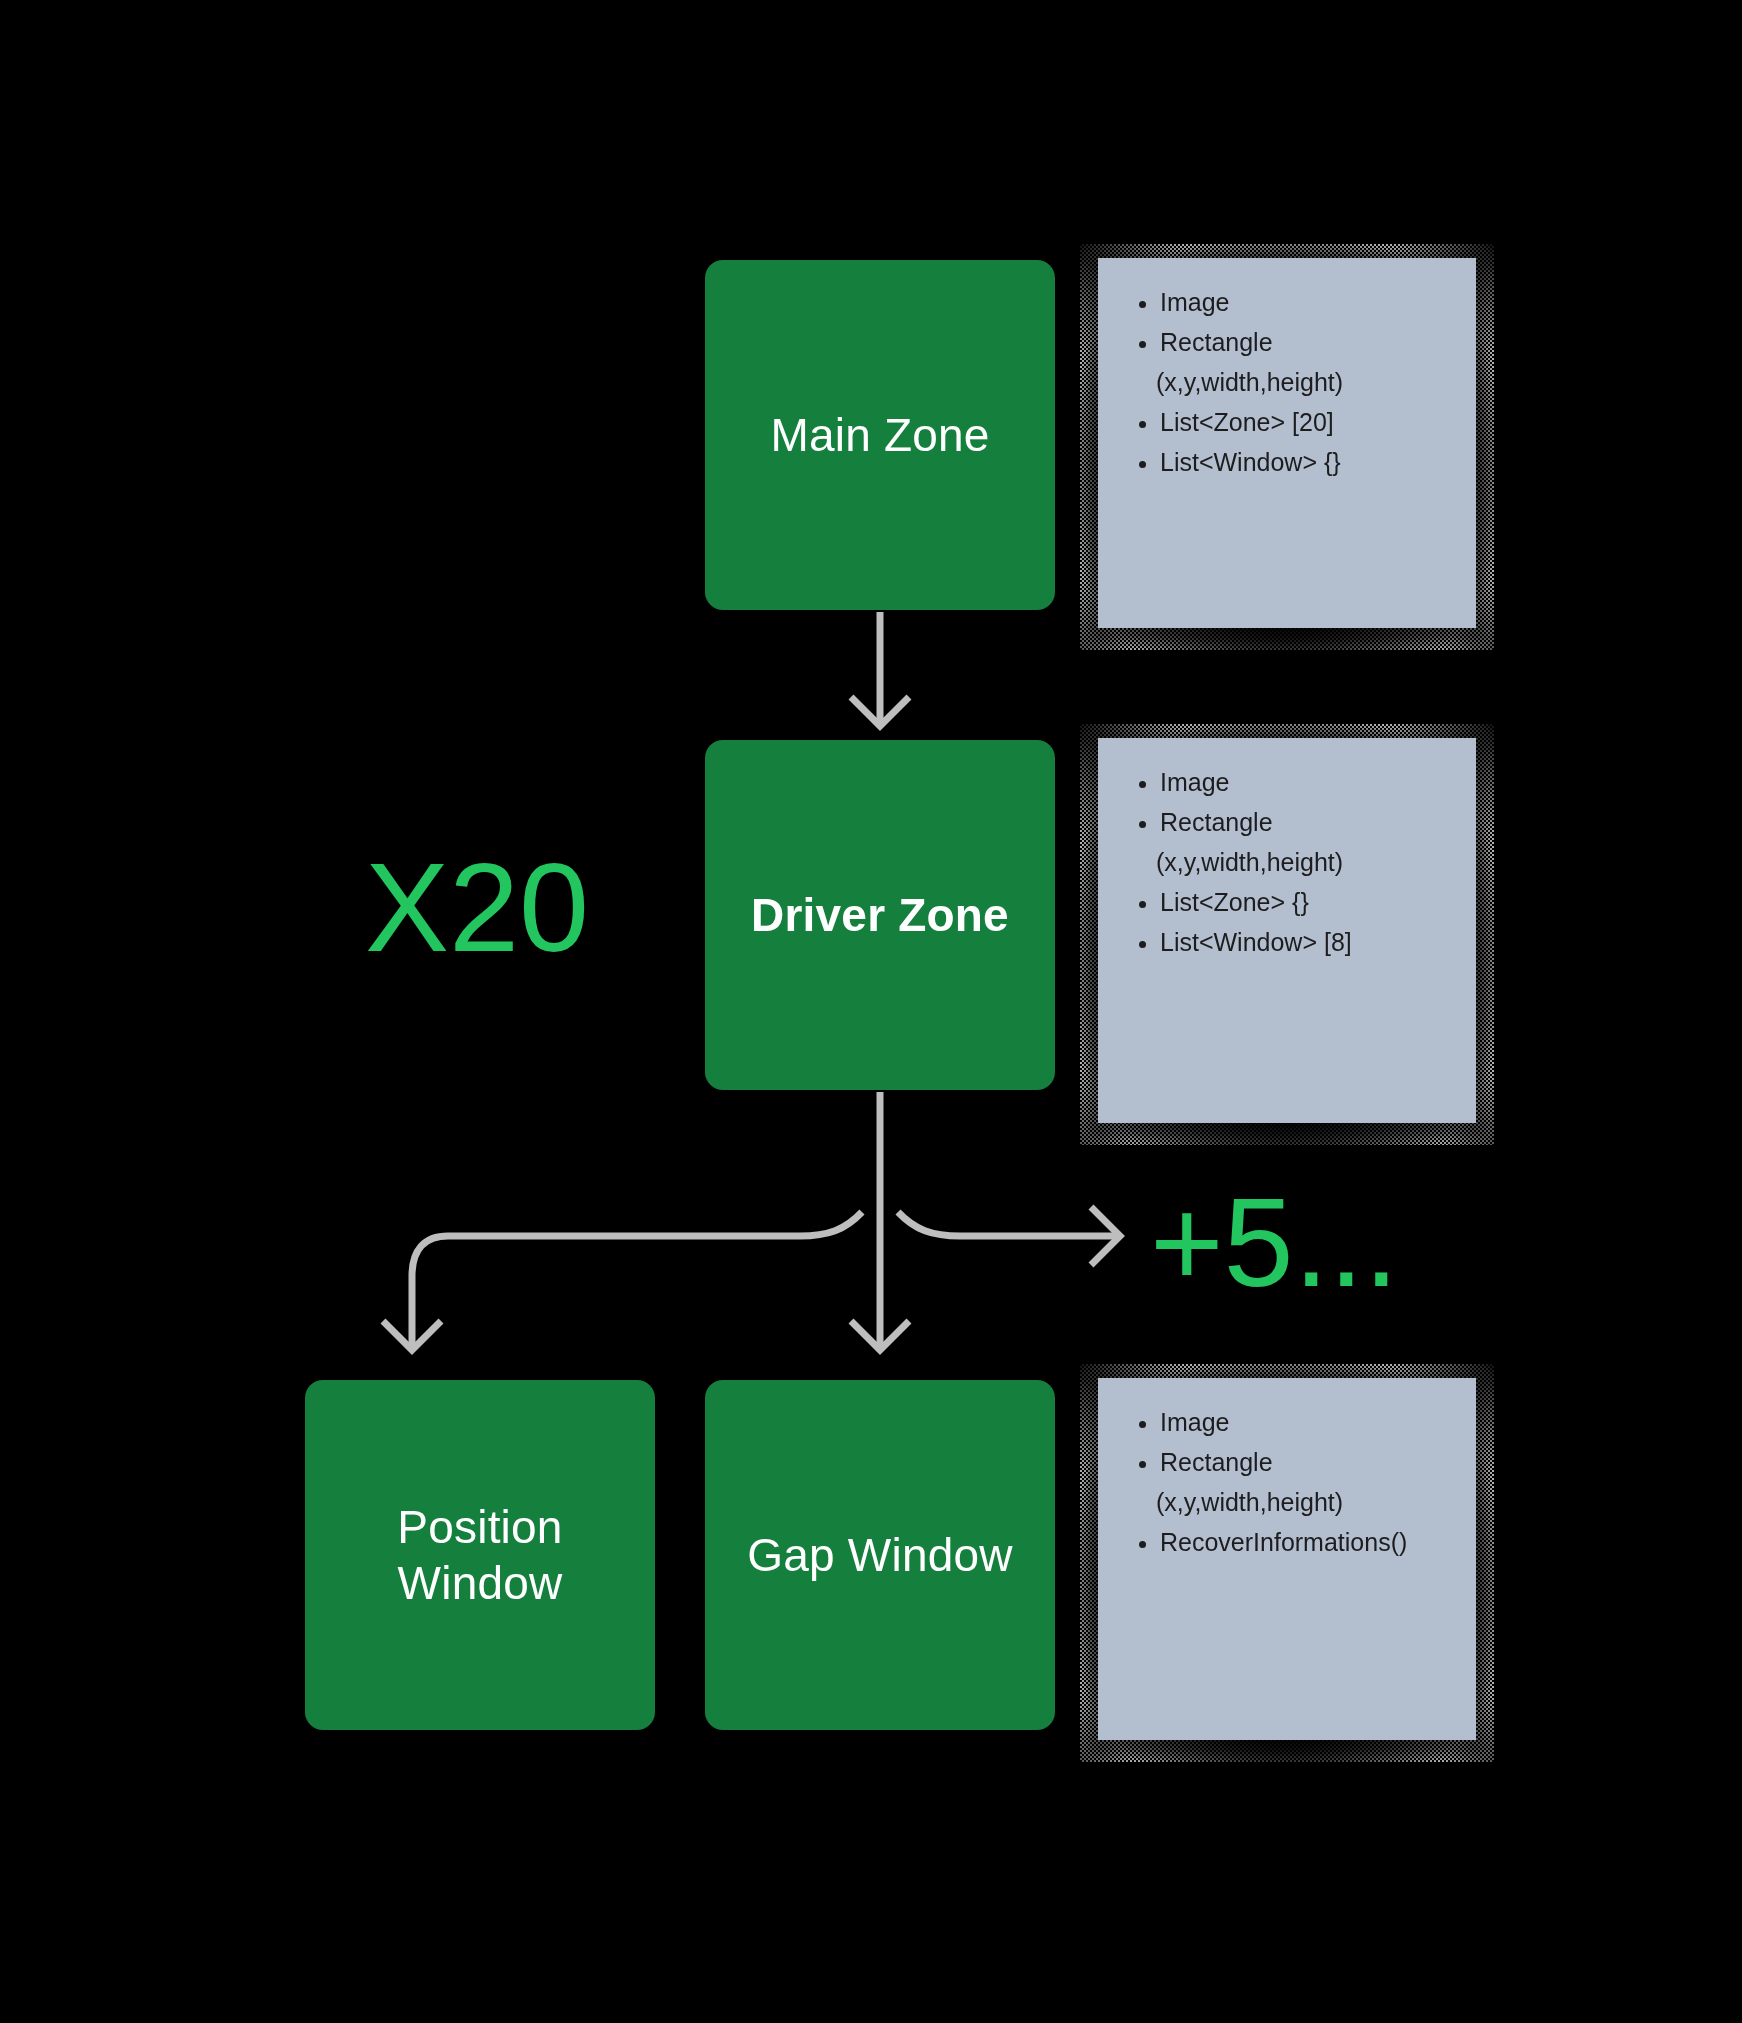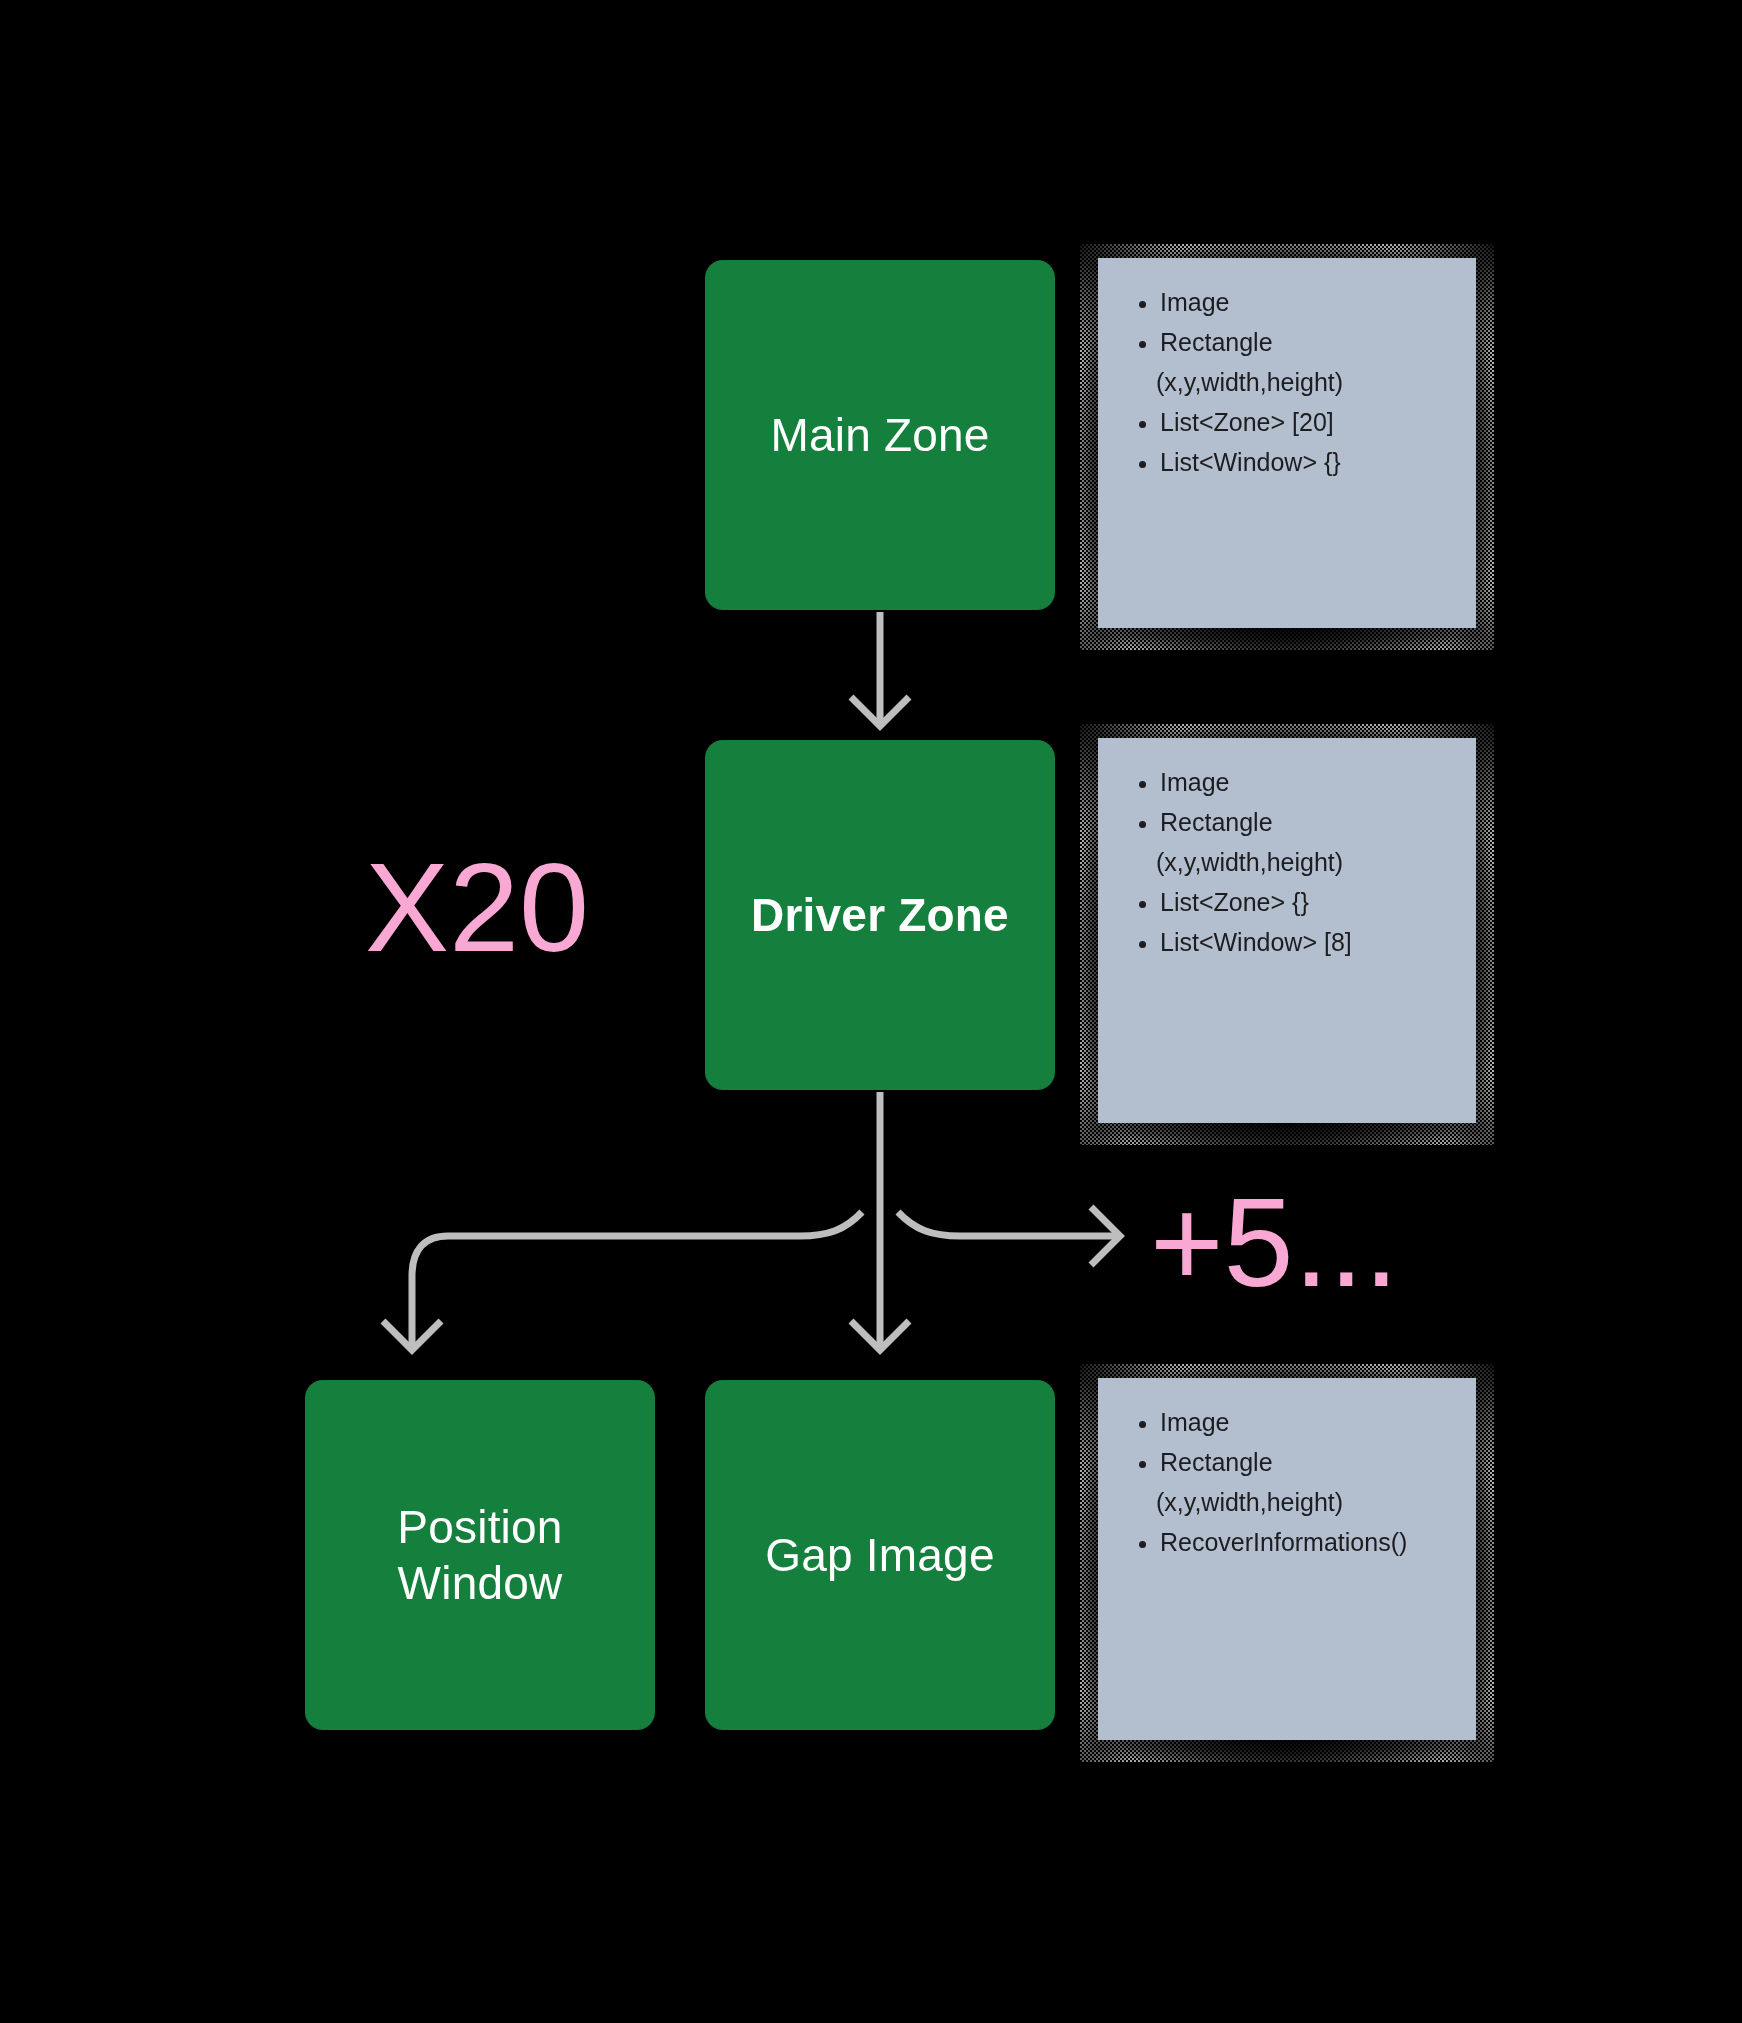--- a/index.html
+++ b/index.html
@@ -62,21 +62,21 @@
     font-size:25px;
     line-height:1.12;
     margin-bottom:12px;
   }
   .note li::marker{font-size:24px;}
   .note li.nobullet{list-style:none;margin-left:-4px;}
 
   
   .big-label{
     position:absolute;
-    color:#f9a8d4;
+    color:#22c55e;
     font-size:126px;
     font-weight:400;
     letter-spacing:0px;
     white-space:nowrap;
     line-height:1;
   }
 
   
   #wires{position:absolute;left:0;top:0;width:1742px;height:2023px;pointer-events:none;}
 </style>
@@ -118,21 +118,21 @@
 
   <div class="node" style="left:705px;top:740px;width:350px;height:350px;font-weight:bold;">
     <span>Driver Zone</span>
   </div>
 
   <div class="node" style="left:257px;top:1380px;width:350px;height:350px;margin-left:48px;">
     <span>Position Window</span>
   </div>
 
   <div class="node" style="left:705px;top:1380px;width:350px;height:350px;">
-    <span>Gap Image</span>
+    <span>Gap Window</span>
   </div>
 
   <div class="note-wrap" style="left:1098px;top:258px;width:378px;height:370px;">
     <div class="note-noise"></div>
     <div class="note-shadow"></div>
     <div class="note">
       <ul>
         <li>Image</li>
         <li>Rectangle</li>
         <li class="nobullet">(x,y,width,height)</li>

